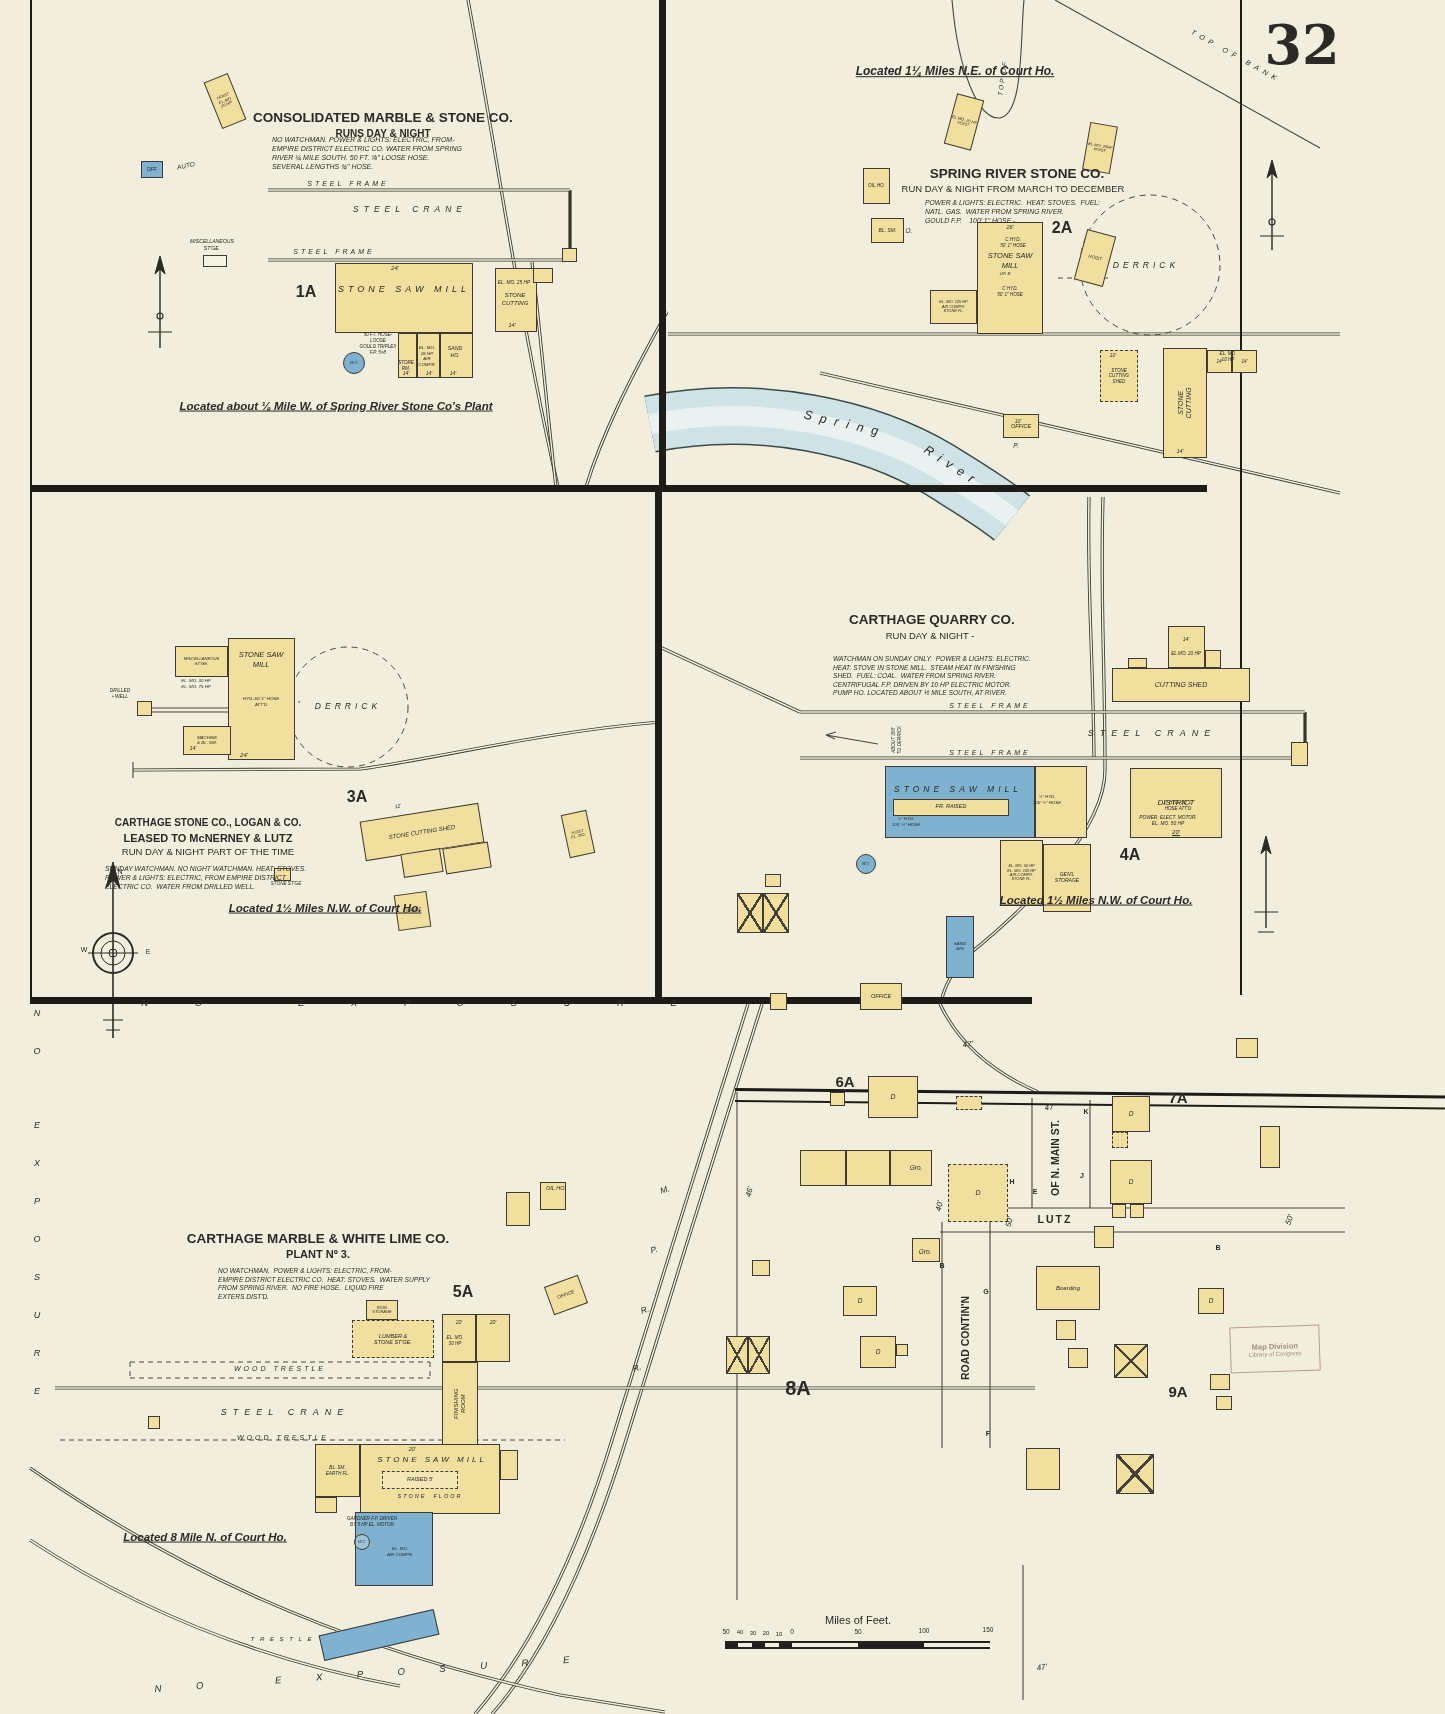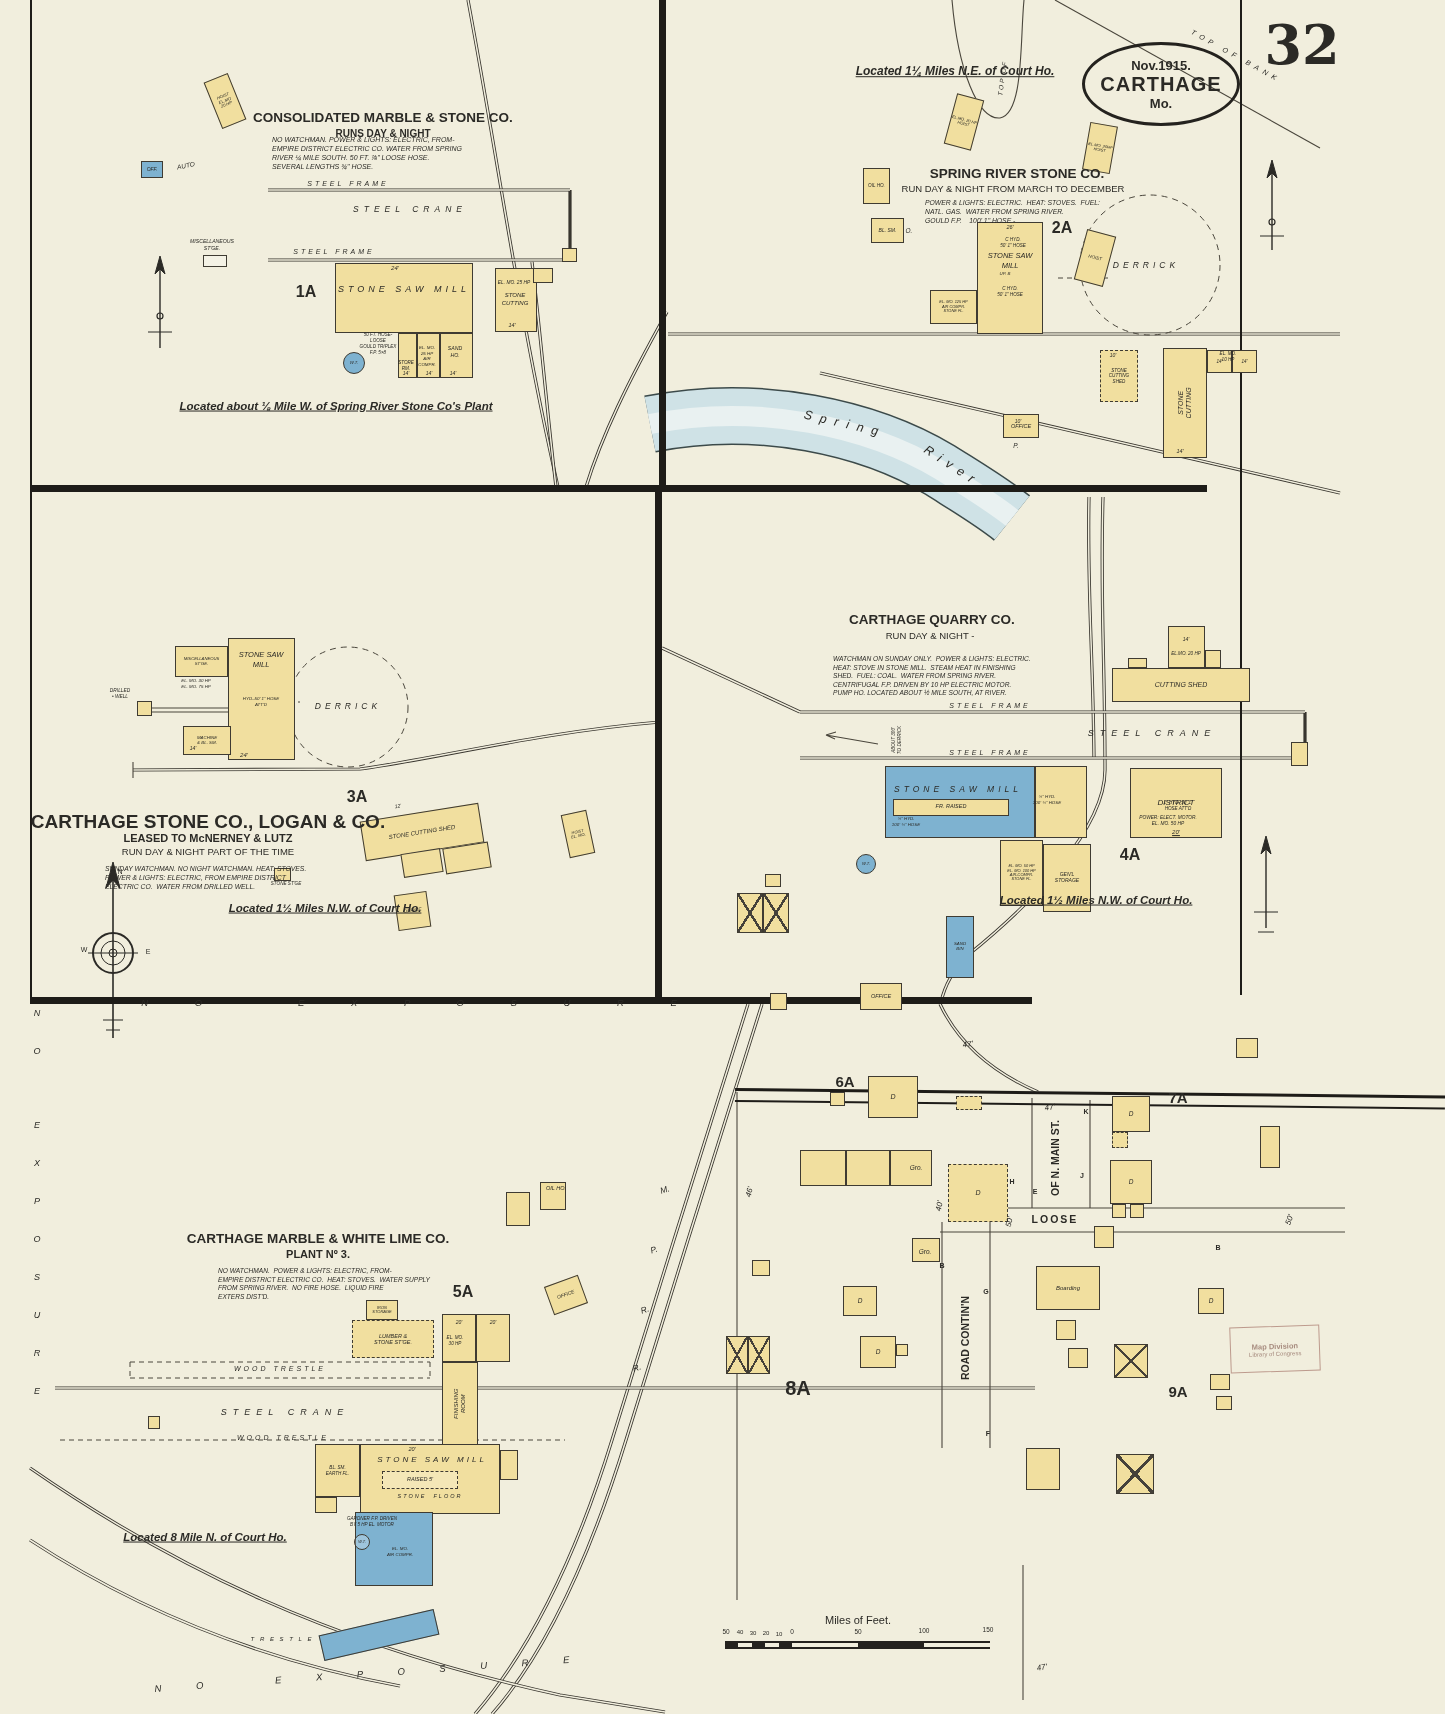--- a/index.html
+++ b/index.html
@@ -140,25 +140,20 @@
   <div class="divider" style="left:30px;top:485px;width:1177px;height:7px"></div>
   <div class="divider" style="left:655px;top:492px;width:7px;height:507px"></div>
   <div class="divider" style="left:30px;top:997px;width:1002px;height:7px"></div>
   <div class="divider" style="left:30px;top:0;width:2px;height:999px"></div>
   <div class="divider" style="left:1240px;top:0;width:2px;height:995px"></div>
 
   <div style="position:absolute;left:735px;top:1088px;width:710px;height:9px;z-index:1;
               border-top:3.5px solid #1e1c18;border-bottom:2.5px solid #1e1c18;transform:rotate(0.6deg);transform-origin:left center"></div>
 
   <div class="txt" style="left:1302px;top:45px;transform:translate(-50%,-50%);font-family:'DejaVu Serif',serif;font-size:54px;font-weight:700;">32</div>
-  <div class="oval" style="left:1082px;top:42px;width:152px;height:78px">
-    <div style="font-size:13px;font-weight:600">Nov.1915.</div>
-    <div style="font-size:20px;font-weight:700;letter-spacing:1px">CARTHAGE</div>
-    <div style="font-size:13px;font-weight:600">Mo.</div>
-  </div>
 
   <div class="stamp" style="left:1230px;top:1326px;width:88px;height:44px">
     <div style="font-size:7.5px;font-weight:600">Map Division</div>
     <div style="font-size:6px">Library of Congress</div>
   </div>
 
   <div class="sb" style="left:725px;top:1641px;width:265px;height:1.5px"></div>
   <div class="sb" style="left:725px;top:1647px;width:265px;height:1.5px"></div>
   <div class="sb" style="left:725px;top:1641px;width:13px;height:7px"></div>
   <div class="sb" style="left:752px;top:1641px;width:13px;height:7px"></div>
@@ -421,21 +416,21 @@
       <div class="txt" style="left: 1005px; top: 274px; transform: translate(-50%, -50%); font-size: 4.4px; font-style: italic; text-align: center;">UP. B</div>
       <div class="txt" style="left: 909px; top: 231px; transform: translate(-50%, -50%); font-size: 6.5px; font-style: italic; text-align: center;">O.</div>
       <div class="txt" style="left: 1018px; top: 421px; transform: translate(-50%, -50%); font-size: 5px; font-style: italic; text-align: center;">10'</div>
       <div class="txt" style="left: 1016px; top: 446px; transform: translate(-50%, -50%); font-size: 6.5px; font-style: italic; text-align: center;">P.</div>
       <div class="txt" style="left: 1113px; top: 355px; transform: translate(-50%, -50%); font-size: 5px; font-style: italic; text-align: center;">10'</div>
       <div class="txt" style="left: 1228px; top: 357px; transform: translate(-50%, -50%); font-size: 4.6px; font-style: italic; text-align: center;">EL. MO.
 10 HP</div>
       <div class="txt" style="left: 1180px; top: 452px; transform: translate(-50%, -50%); font-size: 5.5px; font-style: italic; text-align: center;">14'</div>
       <div class="txt" style="left: 845px; top: 424px; transform: translate(-50%, -50%) rotate(13deg); font-size: 12.5px; font-style: italic; letter-spacing: 8px; text-align: center;">Spring</div>
       <div class="txt" style="left: 952px; top: 466px; transform: translate(-50%, -50%) rotate(33deg); font-size: 12.5px; font-style: italic; letter-spacing: 7px; text-align: center;">River</div>
-      <div class="txt" style="left: 208px; top: 822px; transform: translate(-50%, -50%); font-size: 19px; font-weight: 700; text-align: center;">CARTHAGE STONE CO., LOGAN &amp; CO.</div>
+      <div class="txt" style="left: 208px; top: 822px; transform: translate(-50%, -50%); font-size: 10px; font-weight: 700; text-align: center;">CARTHAGE STONE CO., LOGAN &amp; CO.</div>
       <div class="txt" style="left: 208px; top: 838px; transform: translate(-50%, -50%); font-size: 11px; font-weight: 600; text-align: center;">LEASED TO McNERNEY &amp; LUTZ</div>
       <div class="txt" style="left: 208px; top: 852px; transform: translate(-50%, -50%); font-size: 9.5px; text-align: center;">RUN DAY &amp; NIGHT PART OF THE TIME</div>
       <div class="txt" style="left: 105px; top: 878px; transform: translate(0px, -50%); font-size: 6.8px; font-style: italic; text-align: left;">SUNDAY WATCHMAN. NO NIGHT WATCHMAN. HEAT: STOVES.
 POWER &amp; LIGHTS: ELECTRIC, FROM EMPIRE DISTRICT
 ELECTRIC CO.  WATER FROM DRILLED WELL.</div>
       <div class="txt" style="left: 357px; top: 797px; transform: translate(-50%, -50%); font-size: 16px; font-weight: 700; text-align: center;">3A</div>
       <div class="txt" style="left: 348px; top: 707px; transform: translate(-50%, -50%); font-size: 8.5px; font-style: italic; letter-spacing: 4px; text-align: center;">DERRICK</div>
       <div class="txt" style="left: 120px; top: 694px; transform: translate(-50%, -50%); font-size: 4.8px; font-style: italic; text-align: center;">DRILLED
 • WELL</div>
       <div class="txt" style="left: 196px; top: 684px; transform: translate(-50%, -50%); font-size: 4.4px; font-style: italic; text-align: center;">EL. MO. 30 HP
@@ -522,21 +517,21 @@
       <div class="txt" style="left: 370px; top: 1674px; transform: translate(-50%, -50%) rotate(-4deg); font-size: 9.5px; font-style: italic; letter-spacing: 16px; text-align: center;">N O   E X P O S U R E</div>
       <div class="txt" style="left: 845px; top: 1082px; transform: translate(-50%, -50%); font-size: 15px; font-weight: 700; text-align: left;">6A</div>
       <div class="txt" style="left: 1178px; top: 1098px; transform: translate(-50%, -50%); font-size: 15px; font-weight: 700; text-align: center;">7A</div>
       <div class="txt" style="left: 798px; top: 1388px; transform: translate(-50%, -50%); font-size: 20px; font-weight: 700; text-align: center;">8A</div>
       <div class="txt" style="left: 1178px; top: 1392px; transform: translate(-50%, -50%); font-size: 15px; font-weight: 700; text-align: center;">9A</div>
       <div class="txt" style="left: 968px; top: 1045px; transform: translate(-50%, -50%) rotate(-8deg); font-size: 8px; font-style: italic; text-align: center;">47'</div>
       <div class="txt" style="left: 1050px; top: 1108px; transform: translate(-50%, -50%) rotate(-8deg); font-size: 8px; font-style: italic; text-align: center;">47'</div>
       <div class="txt" style="left: 1042px; top: 1668px; transform: translate(-50%, -50%) rotate(-10deg); font-size: 8px; font-style: italic; text-align: center;">47'</div>
       <div class="txt" style="left: 1056px; top: 1158px; transform: translate(-50%, -50%) rotate(-90deg); font-size: 10.5px; font-weight: 700; text-align: center;">OF N. MAIN ST.</div>
       <div class="txt" style="left: 966px; top: 1338px; transform: translate(-50%, -50%) rotate(-90deg); font-size: 10.5px; font-weight: 700; text-align: center;">ROAD CONTIN'N</div>
-      <div class="txt" style="left: 1055px; top: 1220px; transform: translate(-50%, -50%); font-size: 10.5px; font-weight: 700; letter-spacing: 2px; text-align: center;">LOOSE</div>
+      <div class="txt" style="left: 1055px; top: 1220px; transform: translate(-50%, -50%); font-size: 10.5px; font-weight: 700; letter-spacing: 2px; text-align: center;">LUTZ</div>
       <div class="txt" style="left: 1010px; top: 1222px; transform: translate(-50%, -50%) rotate(-75deg); font-size: 8px; font-style: italic; text-align: center;">50'</div>
       <div class="txt" style="left: 1290px; top: 1220px; transform: translate(-50%, -50%) rotate(-70deg); font-size: 8px; font-style: italic; text-align: center;">50'</div>
       <div class="txt" style="left: 750px; top: 1192px; transform: translate(-50%, -50%) rotate(-75deg); font-size: 8px; font-style: italic; text-align: center;">46'</div>
       <div class="txt" style="left: 940px; top: 1206px; transform: translate(-50%, -50%) rotate(-80deg); font-size: 8px; font-style: italic; text-align: center;">40'</div>
       <div class="txt" style="left: 1086px; top: 1112px; transform: translate(-50%, -50%); font-size: 7px; font-weight: 600; text-align: center;">K</div>
       <div class="txt" style="left: 1082px; top: 1176px; transform: translate(-50%, -50%); font-size: 7px; font-weight: 600; text-align: center;">J</div>
       <div class="txt" style="left: 1035px; top: 1192px; transform: translate(-50%, -50%); font-size: 7px; font-weight: 600; text-align: center;">E</div>
       <div class="txt" style="left: 1012px; top: 1182px; transform: translate(-50%, -50%); font-size: 7px; font-weight: 600; text-align: center;">H</div>
       <div class="txt" style="left: 986px; top: 1292px; transform: translate(-50%, -50%); font-size: 7px; font-weight: 600; text-align: center;">G</div>
       <div class="txt" style="left: 942px; top: 1266px; transform: translate(-50%, -50%); font-size: 7px; font-weight: 600; text-align: center;">B</div>

